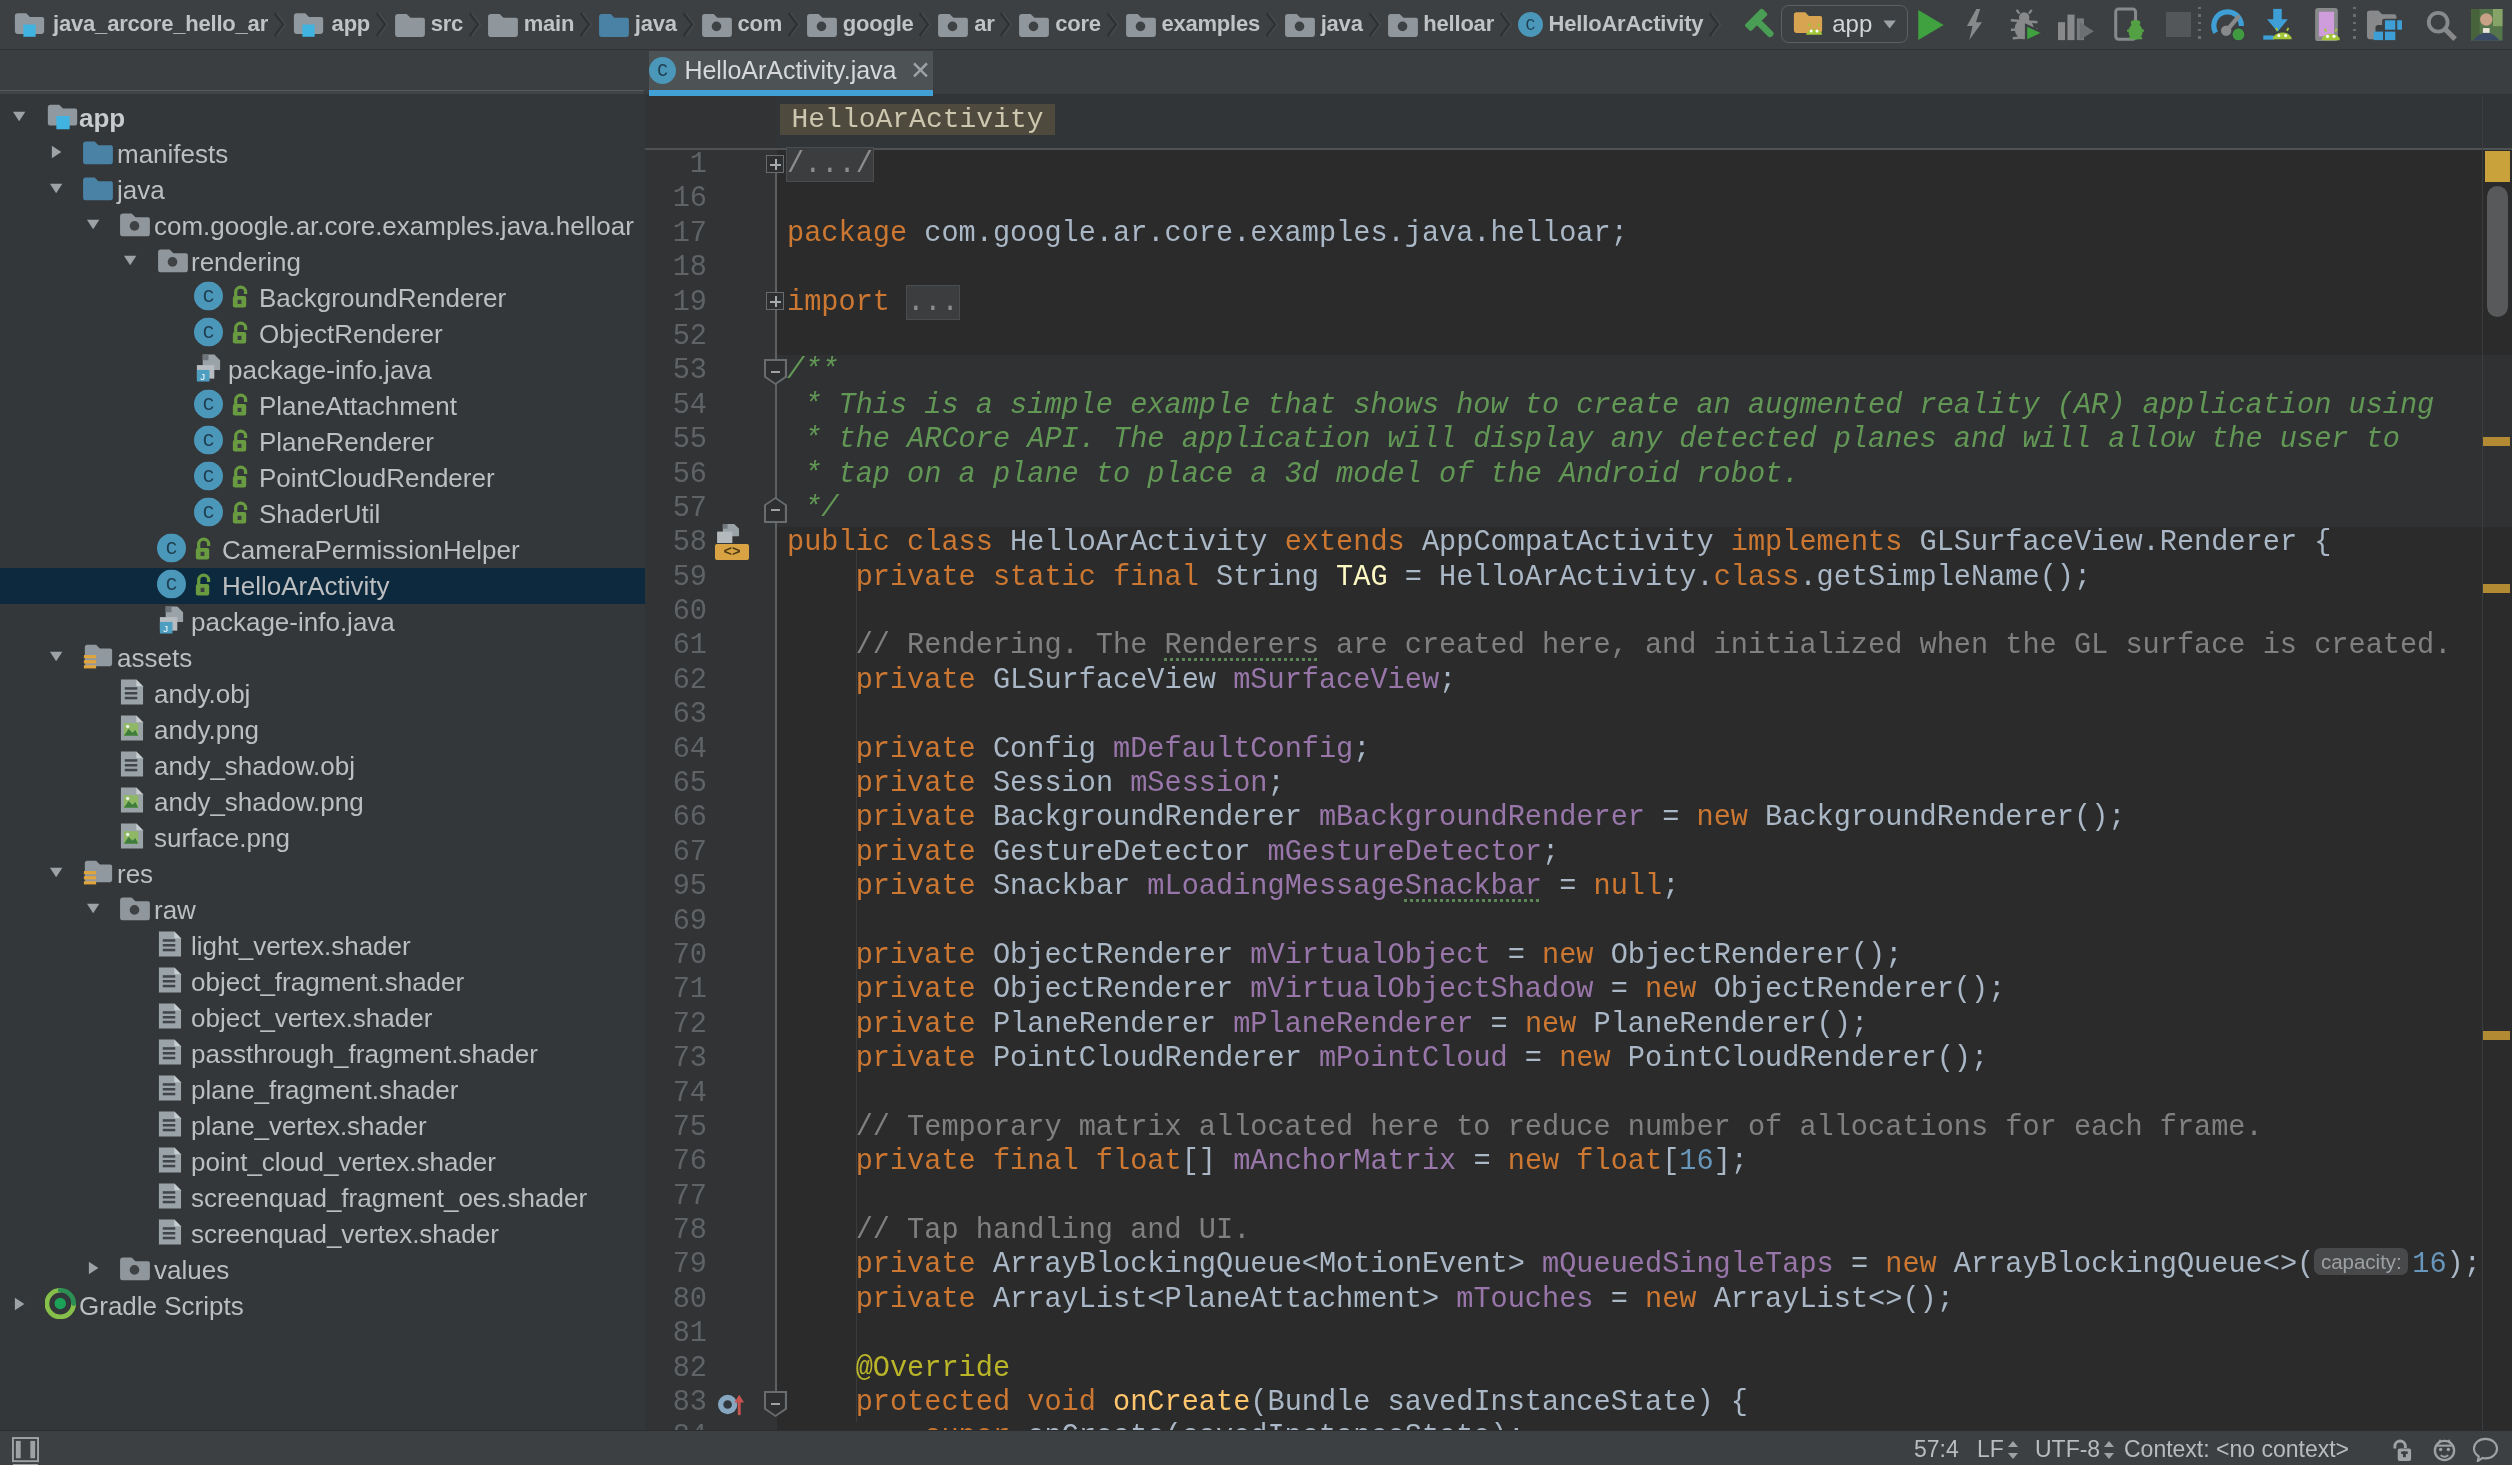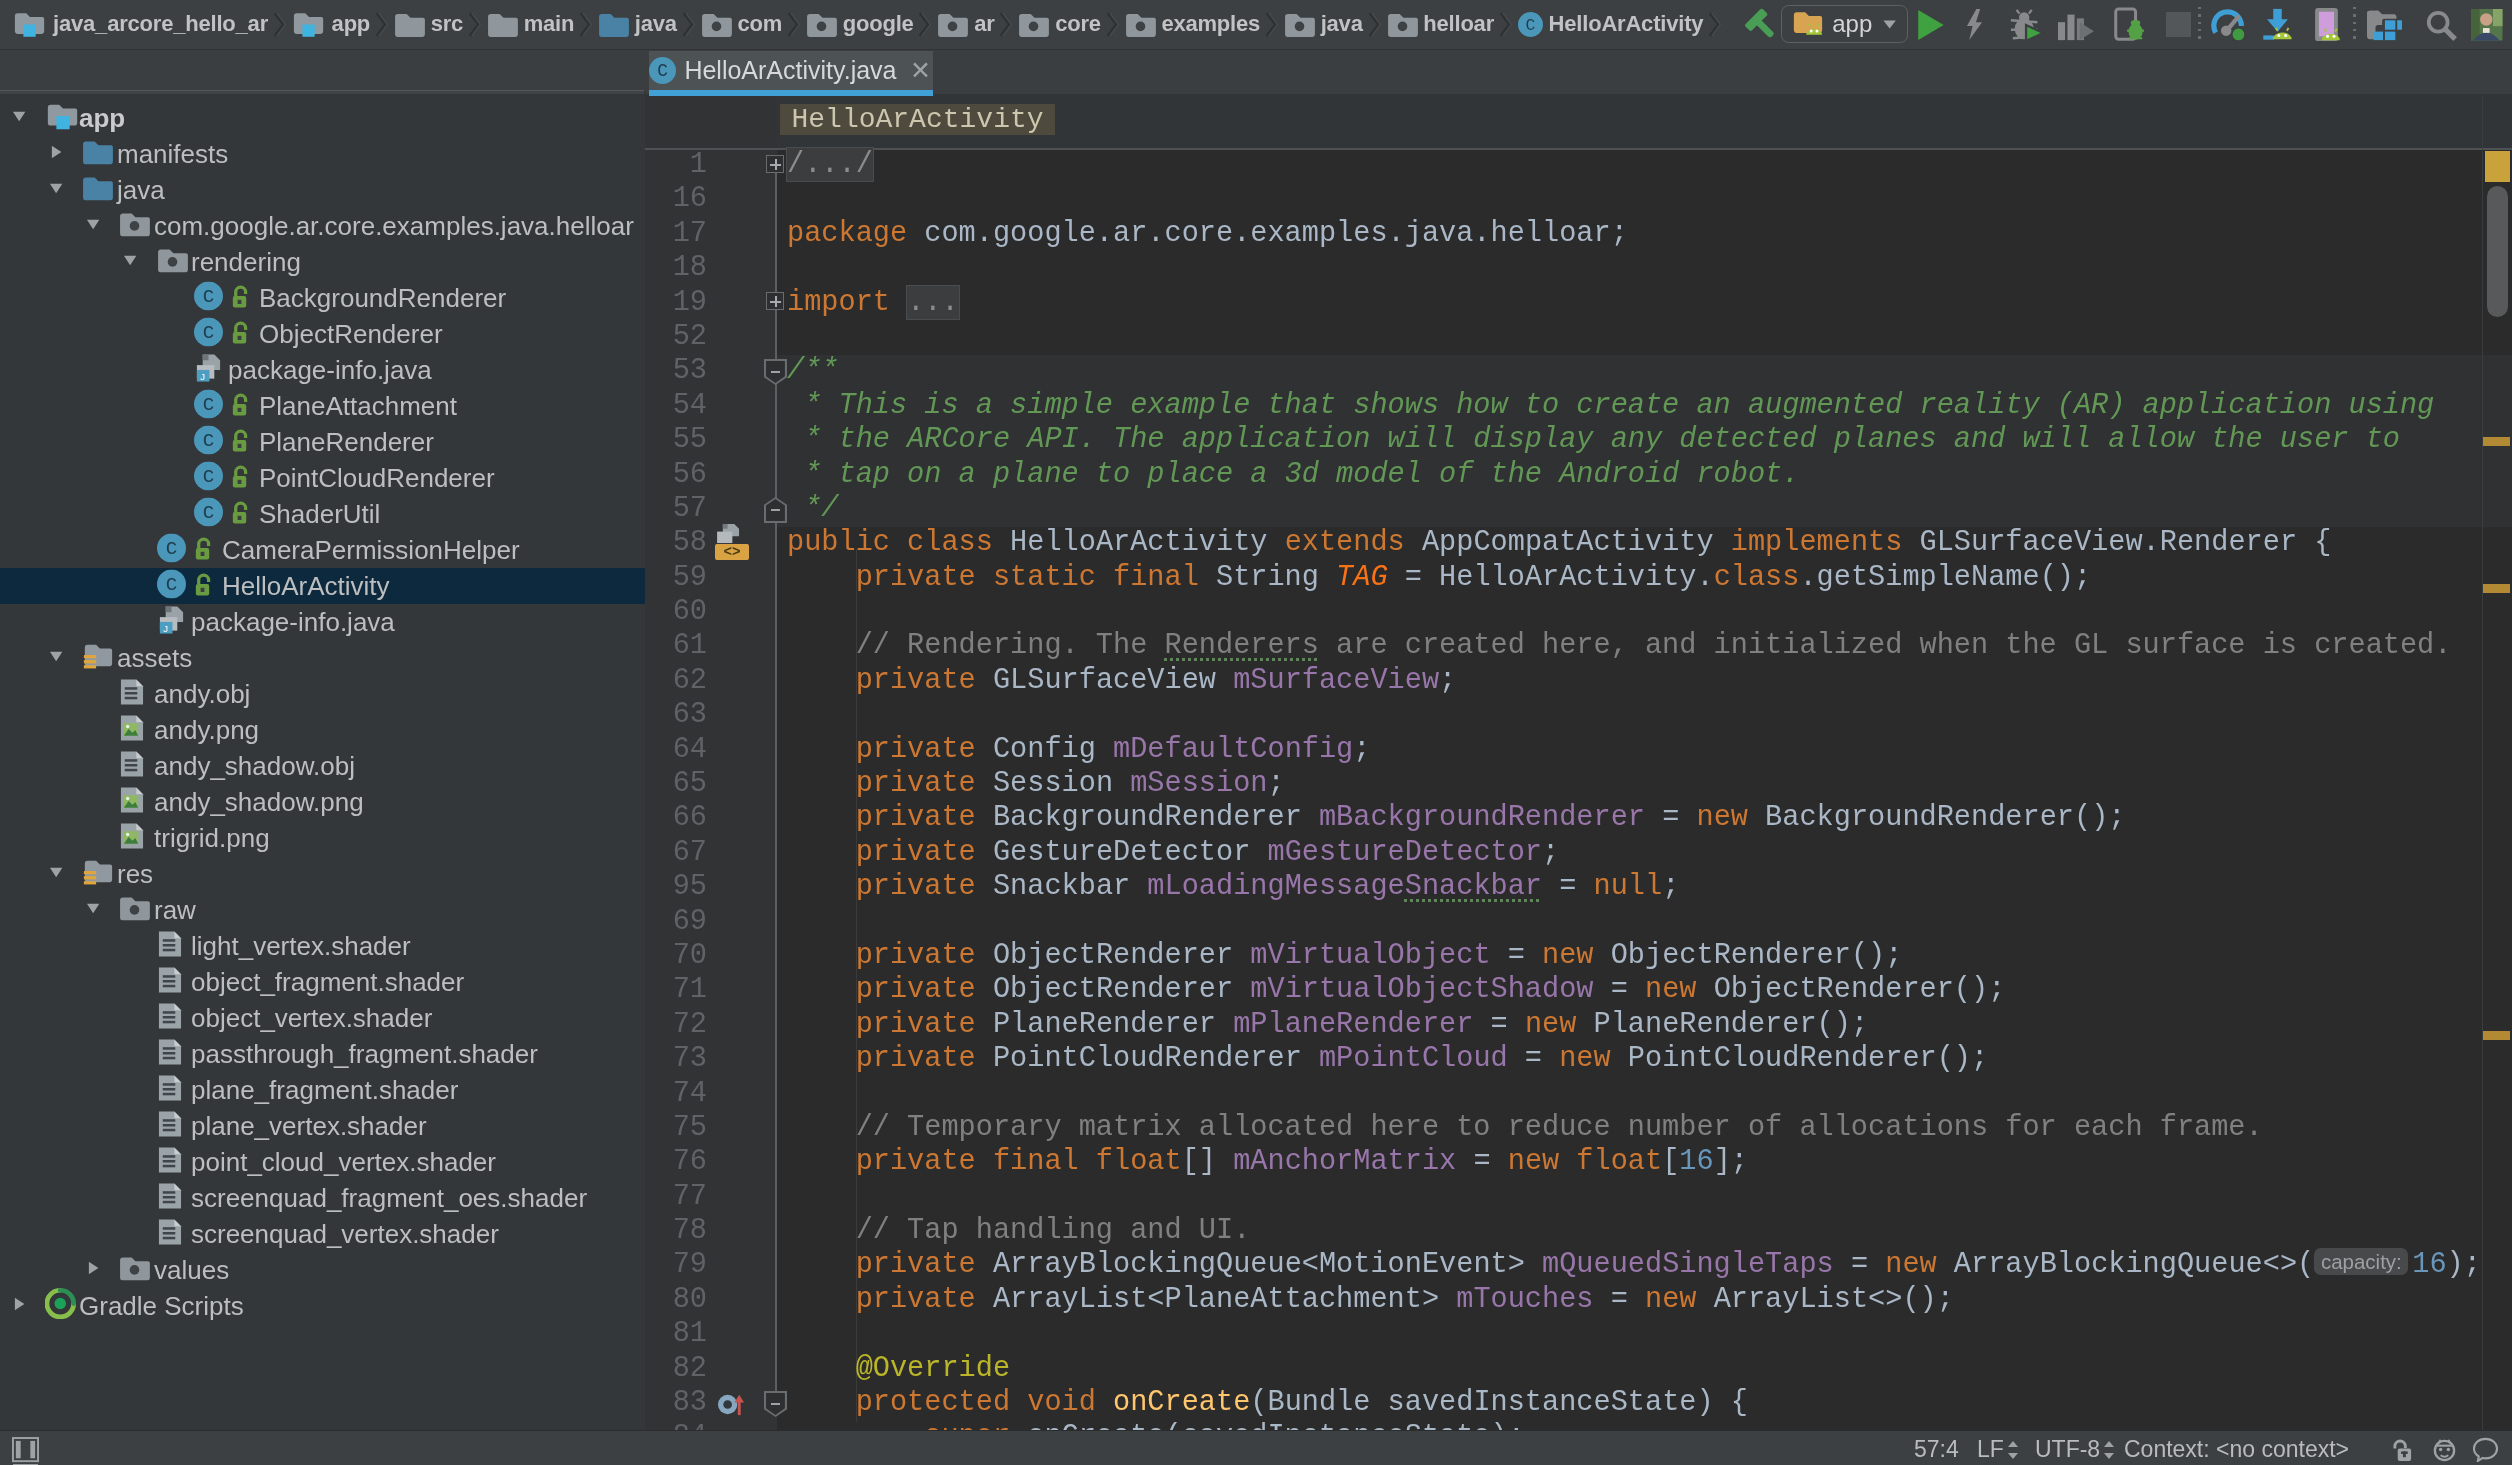--- a/index.html
+++ b/index.html
@@ -34,21 +34,21 @@
 .tl.b { font-weight:bold; color:#c8cacc; }
 #editor { position:absolute; left:645px; top:94px; width:1867px; height:1336px; background:#2b2b2b; overflow:hidden; }
 #gutter { position:absolute; left:0; top:0; width:132px; height:1336px; background:#313335; }
 #chip { position:absolute; left:135px; top:9.6px; height:31.5px; background:#4e4a3e; color:#cbc6ad;
   font-family:"Liberation Mono",monospace; font-size:28px; line-height:31.5px; padding:0 11.5px; }
 #bcsep { position:absolute; left:0; top:54px; width:1867px; height:1.5px; background:#4e5254; }
 .ln { position:absolute; width:62px; text-align:right; color:#606366;
   font-family:"Liberation Mono",monospace; font-size:28.6px; line-height:34px; }
 .cl { position:absolute; left:142px; white-space:pre; color:#a9b7c6;
   font-family:"Liberation Mono",monospace; font-size:28.6px; line-height:34px; }
-.k { color:#cc7832; } .f { color:#9876aa; } .sf { color:#f97316; font-style:italic; }
+.k { color:#cc7832; } .f { color:#9876aa; } .sf { color:#fef9c3; }
 .c { color:#808080; } .d { color:#629755; font-style:italic; } .m { color:#ffc66d; }
 .n { color:#6897bb; } .a { color:#bbb529; }
 .fold { color:#8c8c8c; background:#3b3d3f; outline:1px solid #4a4d4f; }
 .wavy { text-decoration:underline; text-decoration-style:dotted; text-decoration-color:#5e8759; text-decoration-thickness:2.9px; text-underline-offset:4.8px; }
 .hint { display:inline-block; background:#47494b; color:#9da0a2; border-radius:6.7px;
   font-size:20.5px; line-height:27px; padding:0 6.7px; vertical-align:2.9px; margin-right:3.8px; font-family:"Liberation Sans",sans-serif; }
 .fbox { position:absolute; left:766px; width:18px; height:18px; background:#2d2f31; border:1.5px solid #696c6e; }
 #statusbar { position:absolute; left:0; top:1430px; width:2512px; height:35px; background:#3d4042;
   border-top:1.5px solid #2a2c2d; }
 .st { position:absolute; top:4.8px; color:#b9bbbd; font-size:23px; }
@@ -704,21 +704,21 @@
       <div class="trow" style="">
         <span style="position:absolute;left:119px;top:50%;transform:translateY(-50%)"><span class="ic" style="width:25px;height:27px">
             <svg width="25" height="27" viewBox="0 0 26 28" style="">
               <path d="M2 1 h16 l7 7 v19 H2 Z" fill="#9aa3a8"></path>
               <path d="M18 1 l0 7 7 0 Z" fill="#c6cccf"></path>
               <rect x="5" y="9" width="15" height="13" fill="#8eb864"></rect>
               <path d="M5 22 l5-7 4 4 3-3 3 6 Z" fill="#3f7d3f"></path>
               <circle cx="9" cy="12.5" r="1.8" fill="#e8f0e0"></circle>
             </svg>
           </span></span>
-        <span class="tl" style="left:154px">trigrid.png</span>
+        <span class="tl" style="left:154px">surface.png</span>
       </div>
       <div class="trow" style="">
         <span style="position:absolute;left:49px;top:50%;transform:translateY(-50%)"><span class="ic" style="width:14.3px;height:14.3px">
             <svg width="14.3" height="14.3" viewBox="0 0 15 15" style="">
               <path d="M1 3 L14 3 L7.5 13 Z" fill="#9da2a6"></path>
             </svg>
           </span></span>
         <span style="position:absolute;left:82px;top:50%;transform:translateY(-50%)"><span class="ic" style="width:32px;height:29px">
             <svg width="32" height="29" viewBox="0 0 34 30" style="">
               <path d="M3 6 q0-3 3-3 h9 l4 4 h11 q2 0 2 2 v14 q0 3-3 3 H6 q-3 0-3-3 Z" fill="#90999f"></path>

